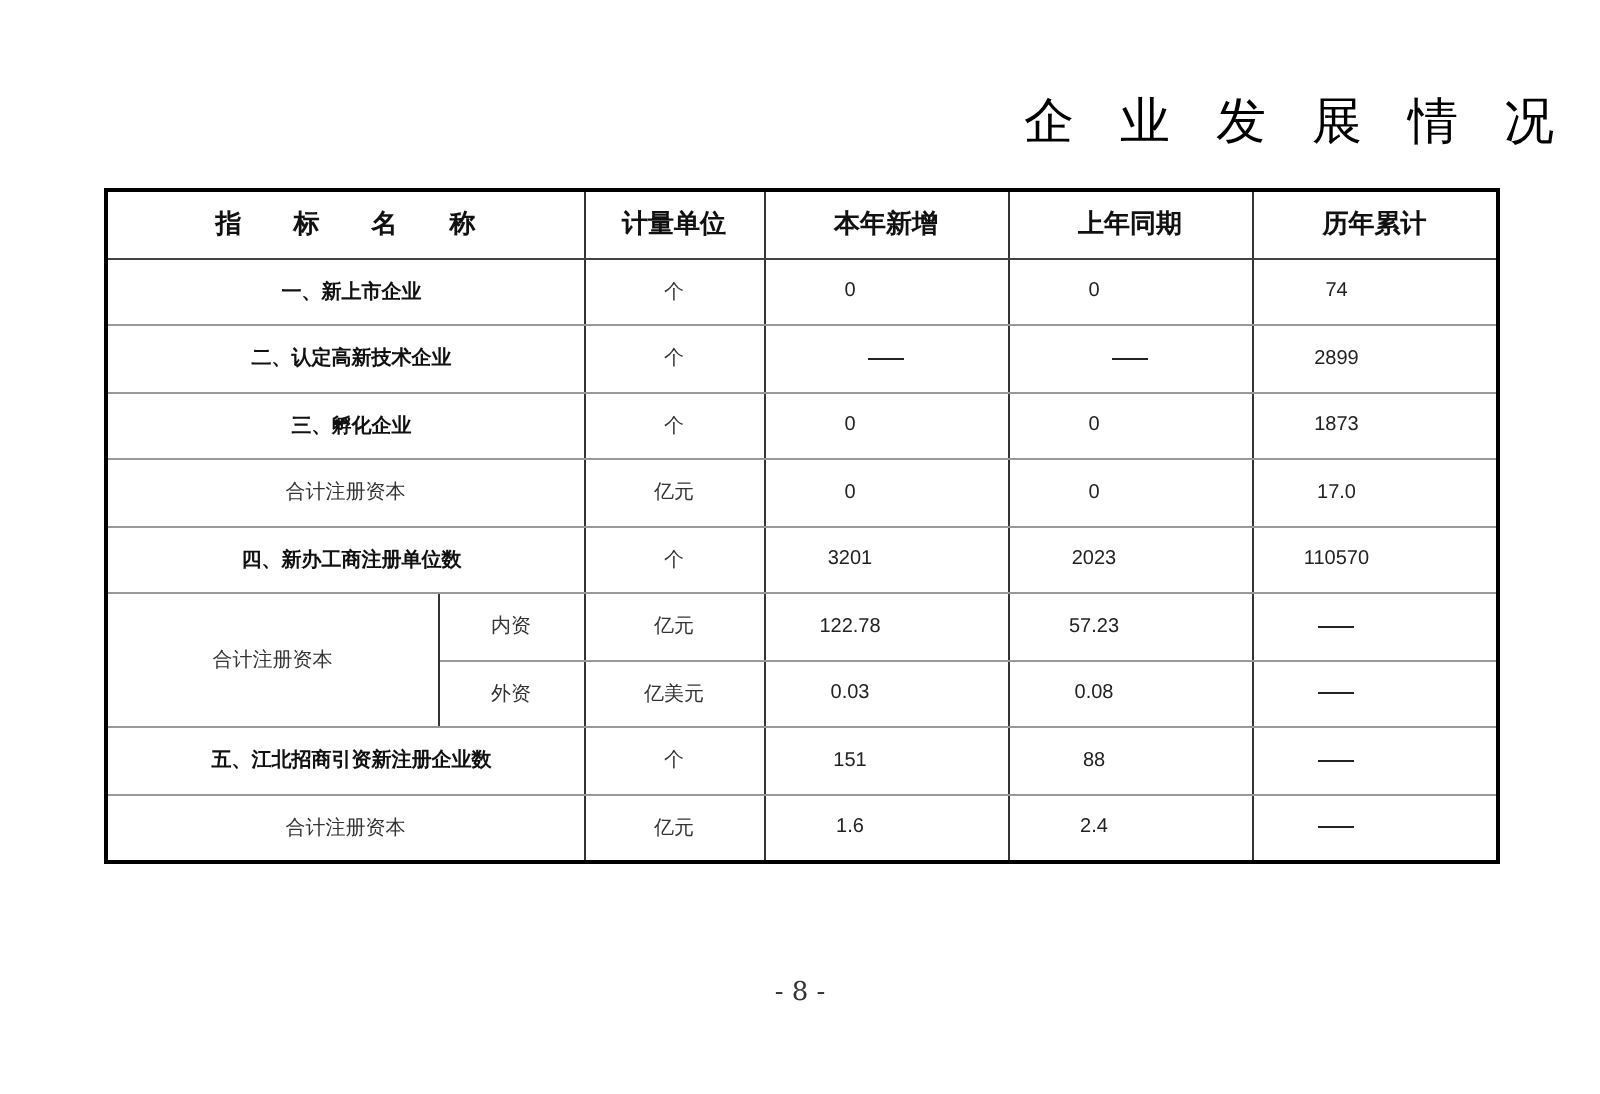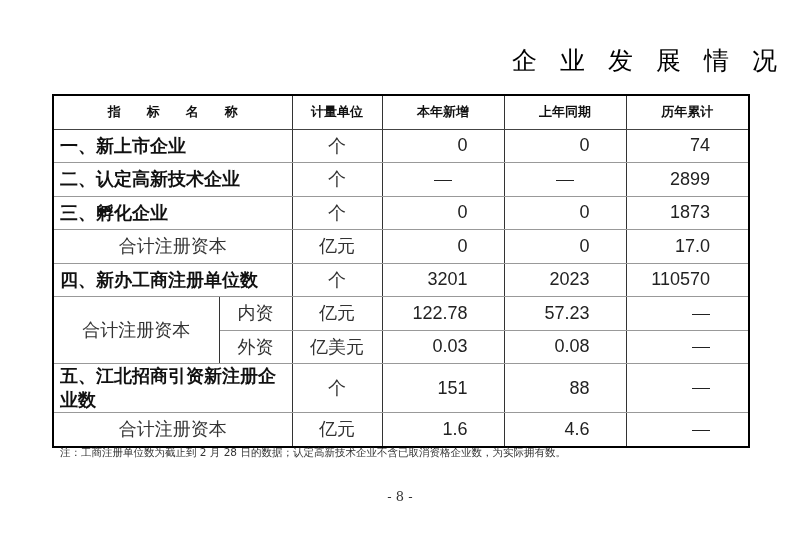--- a/index.html
+++ b/index.html
@@ -4,23 +4,23 @@
 <style>
   html, body { margin: 0; padding: 0; background: #ffffff; }
   body { width: 800px; height: 547px; position: relative; overflow: hidden;
          font-family: "DejaVu Sans", sans-serif; color: #111; }
   .title { position: absolute; top: 44px; left: 0; width: 800px; text-align: right;
            font-size: 25px; letter-spacing: 23px; padding-left: 23px; box-sizing: border-box;
            font-family: "DejaVu Sans", sans-serif; font-weight: normal; color: #000; }
   table.main { position: absolute; left: 52px; top: 94px; width: 696px;
                border-collapse: collapse; table-layout: fixed;
                border: 2px solid #000; }
-  table.main td { height: 32.5px; padding: 0; font-size: 18px; vertical-align: middle;
+  table.main td { height: 32.5px; padding: 0; font-size: 10px; vertical-align: middle;
                   border-left: 1px solid #333; border-right: 1px solid #333;
-                  border-top: 1px solid #999; border-bottom: 1px solid #999; }
+                  border-top: 1px solid #999; border-bottom: 1px solid #999; text-align: center; }
   table.main tr.hdr td { border-bottom: 1.5px solid #444; font-weight: bold; text-align: center; font-size: 13px; }
   table.main tr.thick td { border-top: 1.5px solid #444; margin-top: 24px; }
   .c { text-align: center; }
   .num { text-align: right; font-family: "Liberation Sans", sans-serif; font-size: 14px; color: #222; }
   .n1 { padding-right: 36px !important; }
   .n2 { padding-right: 36px !important; }
   .n3 { padding-right: 38px !important; }
   .n3c { text-align: center; font-family: "Liberation Sans", sans-serif; font-size: 14px; color: #222; }
   .lbl { padding-left: 6px !important; font-weight: bold; font-size: 13px; }
   .sub { text-align: center; font-size: 13px; color: #333; }
@@ -117,23 +117,22 @@
     <td class="unit">个</td>
     <td class="num n1">151</td>
     <td class="num n2">88</td>
     <td class="num n3"><span class="dash"></span></td>
   </tr>
 
   <tr>
     <td colspan="2" class="sub">合计注册资本</td>
     <td class="unit">亿元</td>
     <td class="num n1">1.6</td>
-    <td class="num n2">4.6</td>
+    <td class="num n2">2.4</td>
     <td class="num n3"><span class="dash"></span></td>
   </tr>
 </tbody>
   </table>
 
 <div class="notes">
-  <div>注：工商注册单位数为截止到 2 月 28 日的数据；认定高新技术企业不含已取消资格企业数，为实际拥有数。</div>
 </div>
 
 <div class="page">- 8 -</div>
 
 </body></html>

